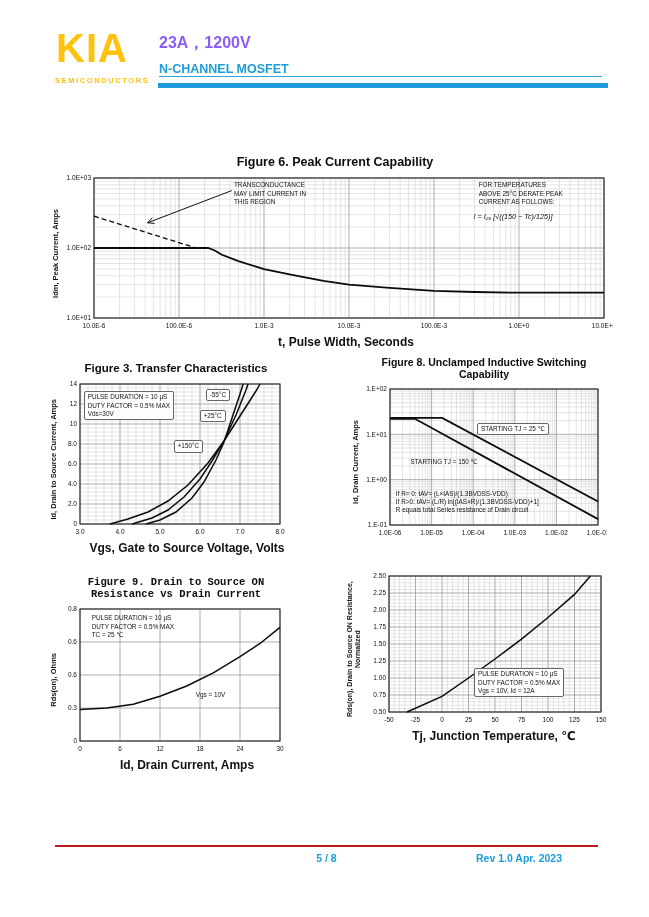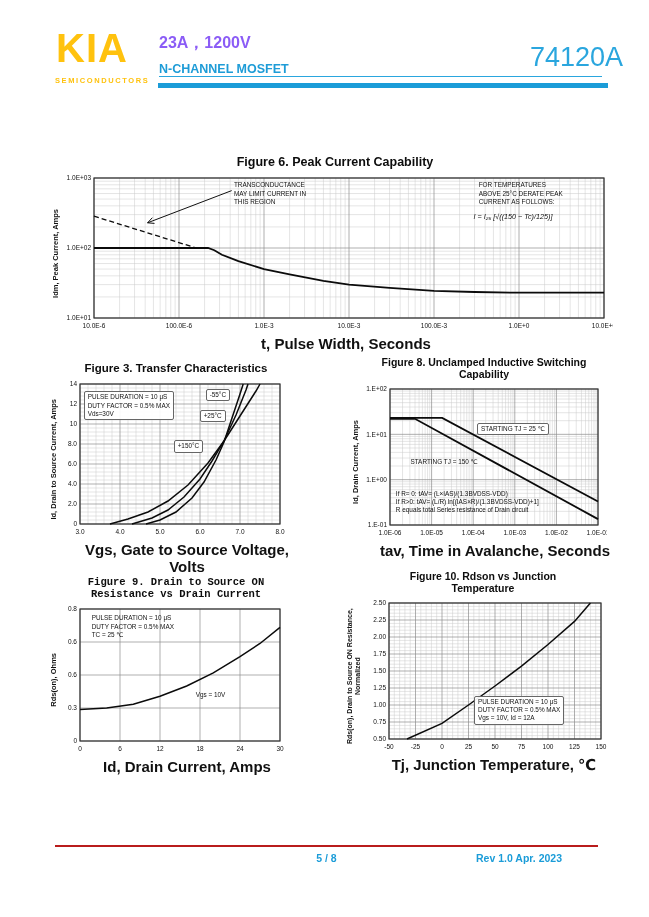--- a/index.html
+++ b/index.html
@@ -21,21 +21,21 @@
 
   
   .fig{position:absolute;}
   .fig-title{font-size:10.5px;font-weight:bold;text-align:center;line-height:1.15;
              margin:0 auto 3px auto;color:#0d0d0d;}
   #fig6 .fig-title{font-size:12.5px;}
   .plot-row{display:flex;align-items:center;}
   .ylabel{writing-mode:vertical-rl;transform:rotate(180deg);font-size:7.5px;font-weight:bold;
           text-align:center;line-height:1.15;max-height:145px;margin-right:1px;}
   .plot{position:relative;flex:0 0 auto;}
-  .xlabel{font-size:15px;font-weight:bold;text-align:center;margin-top:1px;padding-left:22px;}
+  .xlabel{font-size:12px;font-weight:bold;text-align:center;margin-top:1px;padding-left:22px;}
   svg{font-family:"Liberation Sans","DejaVu Sans",sans-serif;display:block;}
   .ann{position:absolute;font-size:6.4px;line-height:1.3;white-space:pre-line;color:#111;}
   .ann.boxed{background:rgba(255,255,255,.92);border:1px solid #666;padding:1px 3px;border-radius:2px;}
   .ann.formula{font-size:7.2px;font-style:italic;}
 
   
   .ftr{position:absolute;left:55px;top:845px;width:543px;border-top:2px solid #b91c1c;}
   .ftr .pgnum{position:absolute;left:0;right:0;top:5px;text-align:center;
               font-size:10.5px;font-weight:bold;color:#1b9cd8;}
   .ftr .rev{position:absolute;right:36px;top:5px;font-size:10.5px;font-weight:bold;color:#1b9cd8;}
@@ -43,21 +43,20 @@
 </head>
 <body>
 
 <div class="page">
 
   <div class="hdr">
     <div class="logo">KIA</div>
     <div class="logo-sub">SEMICONDUCTORS</div>
     <div class="sub1">23A，1200V</div>
     <div class="sub2">N-CHANNEL MOSFET</div>
-    <div class="part">74120A</div>
     <div class="rule-thin"></div>
     <div class="rule-thick"></div>
   </div>
 
   <section class="fig" id="fig6" style="left:52px;top:155px;width:566px;">
     <div class="fig-title">Figure 6. Peak Current Capability</div>
     <div class="plot-row">
       <div class="ylabel">Idm, Peak Current, Amps</div>
       <div class="plot" style="width: 551px; height: 162px;">
           <svg width="551" height="162">
@@ -356,21 +355,20 @@
             <text x="25" y="98.96666666666667" text-anchor="end" font-size="6.5" fill="#111">1.E+00</text>
             <text x="25" y="144.3" text-anchor="end" font-size="6.5" fill="#111">1.E-01</text>
           </svg>
           <div class="ann boxed" style="left: 115.36px; top: 40px;">STARTING TJ = 25 ℃</div>
           <div class="ann" style="left: 48.8px; top: 75.36px;">STARTING TJ = 150 ℃</div>
           <div class="ann" style="left: 34.24px; top: 106.64px;">If R= 0: tAV= (L×IAS)/(1.3BVDSS-VDD)
 If R&gt;0: tAV= (L/R) ln[(IAS×R)/(1.3BVDSS-VDD)+1]
 R equals total Series resistance of Drain circuit</div>
         </div>
     </div>
-    <div class="xlabel">tav, Time in Avalanche, Seconds</div>
   </section>
 
   <section class="fig" id="fig9" style="left:50px;top:576px;width:252px;">
     <div class="fig-title" style="max-width:200px;font-family:Liberation Mono, monospace;">Figure 9. Drain to Source ON Resistance vs Drain Current</div>
     <div class="plot-row">
       <div class="ylabel">Rds(on),  Ohms</div>
       <div class="plot" style="width: 229px; height: 154px;">
           <svg width="229" height="154">
             <line x1="20" y1="6" x2="20" y2="138" stroke="#8d8d8d" stroke-width="0.7"></line>
             <line x1="60" y1="6" x2="60" y2="138" stroke="#8d8d8d" stroke-width="0.7"></line>
@@ -400,21 +398,20 @@
           <div class="ann" style="left: 32px; top: 11.28px;">PULSE DURATION = 10 μS
 DUTY FACTOR = 0.5% MAX
 TC = 25 ℃</div>
           <div class="ann" style="left: 136px; top: 87.84px;">Vgs = 10V</div>
         </div>
     </div>
     <div class="xlabel">Id, Drain Current, Amps</div>
   </section>
 
   <section class="fig" id="fig10" style="left:346px;top:570px;width:274px;">
-    <div class="fig-title" style="max-width:210px;">Figure 10. Rdson vs Junction Temperature</div>
     <div class="plot-row">
       <div class="ylabel" style="font-size:7px;">Rds(on), Drain to Source ON Resistance, Normalized</div>
       <div class="plot" style="width: 247px; height: 158px;">
           <svg width="247" height="158">
             <line x1="31.3" y1="6" x2="31.3" y2="142" stroke="#cbcbcb" stroke-width="0.5"></line>
             <line x1="36.6" y1="6" x2="36.6" y2="142" stroke="#cbcbcb" stroke-width="0.5"></line>
             <line x1="41.9" y1="6" x2="41.9" y2="142" stroke="#cbcbcb" stroke-width="0.5"></line>
             <line x1="47.2" y1="6" x2="47.2" y2="142" stroke="#cbcbcb" stroke-width="0.5"></line>
             <line x1="57.8" y1="6" x2="57.8" y2="142" stroke="#cbcbcb" stroke-width="0.5"></line>
             <line x1="63.099999999999994" y1="6" x2="63.099999999999994" y2="142" stroke="#cbcbcb" stroke-width="0.5"></line>

